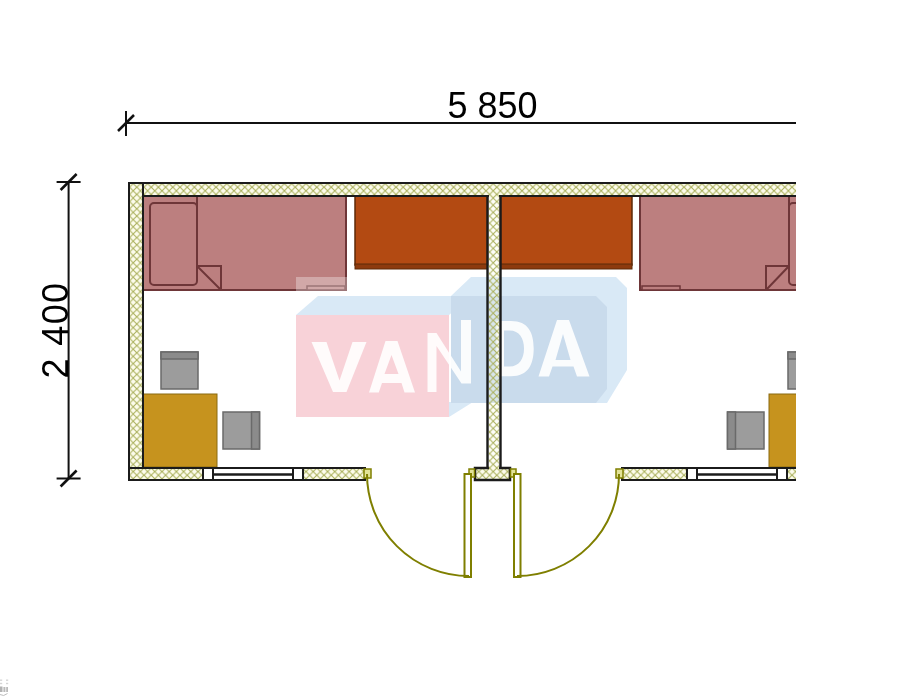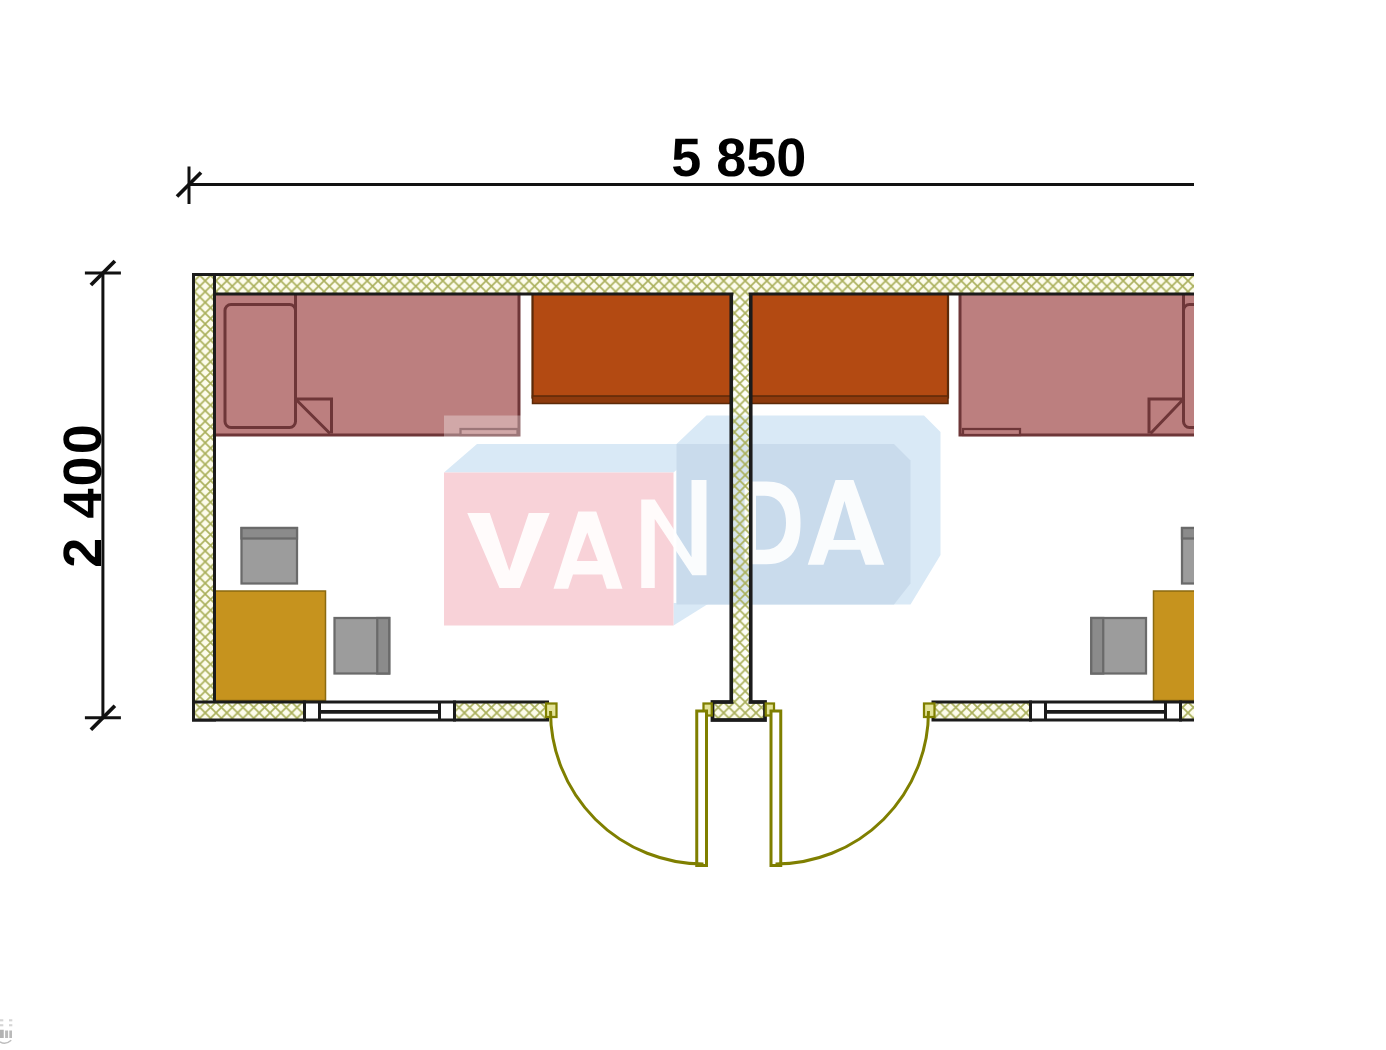--- a/index.html
+++ b/index.html
@@ -1,16 +1,16 @@
 <!DOCTYPE html>
 <html><head>
 <meta charset="utf-8">
 <style>
   html,body{margin:0;padding:0;background:#ffffff;}
-  .page{width:796px;height:700px;position:relative;overflow:hidden;background:#ffffff;font-weight:bold;}
+  .page{width:796px;height:700px;position:relative;overflow:hidden;background:#ffffff;}
   svg{display:block;}
   text{font-family:"Liberation Sans",sans-serif;}
 </style>
 </head>
 <body>
 <div class="page">
 <svg width="924" height="700" viewBox="0 0 924 700" xmlns="http://www.w3.org/2000/svg">
 <defs>
   <pattern id="hatch" width="7.2" height="7.2" patternUnits="userSpaceOnUse">
     <rect width="7.2" height="7.2" fill="#fdfcec"></rect>

